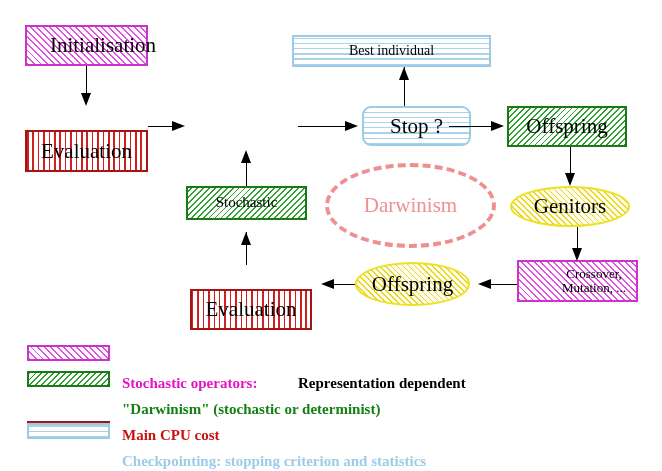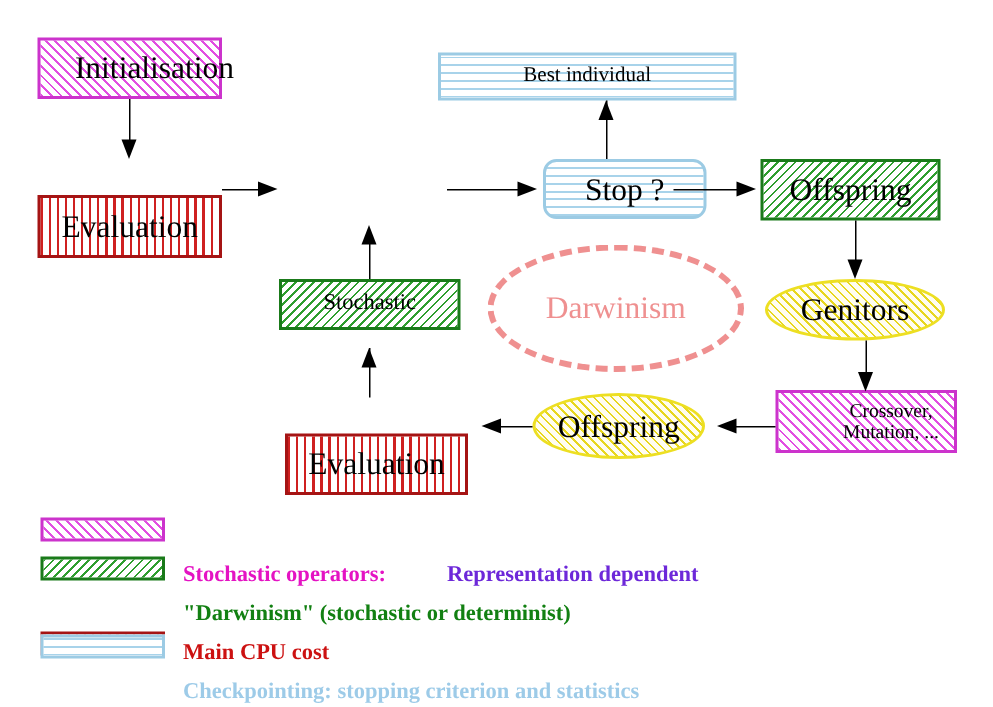--- a/index.html
+++ b/index.html
@@ -133,21 +133,21 @@
   .legend-text {
     position: absolute;
     left: 122px;
     font-family: "Liberation Serif", "DejaVu Serif", serif;
     font-size: 15px;
     font-weight: bold;
     white-space: pre;
     margin-top: 32px;
   }
   .lg-magenta { color: #e413c3; }
-  .lg-gold    { color: #6d28d9; text-align: right; }
+  .lg-gold    { color: #000000; text-align: right; }
   .lg-green   { color: #128012; }
   .lg-red     { color: #cc1111; }
   .lg-blue    { color: #9dcbe8; text-align: center; }
 </style>
 </head>
 <body>
 
 <div id="canvas">
 
   <div class="node fill-magenta" style="left:25px; top:25px; width:123px; height:41px; font-size:21px;">Initialisation</div>

